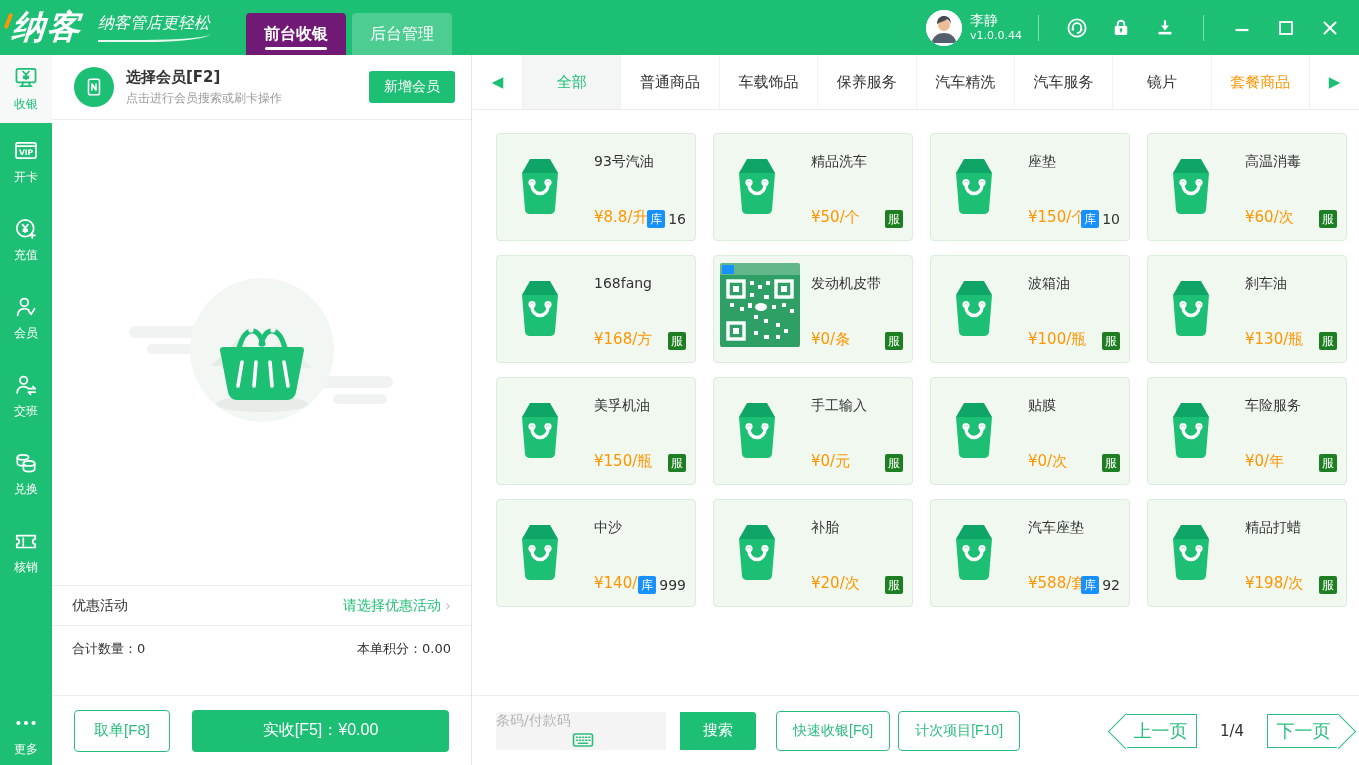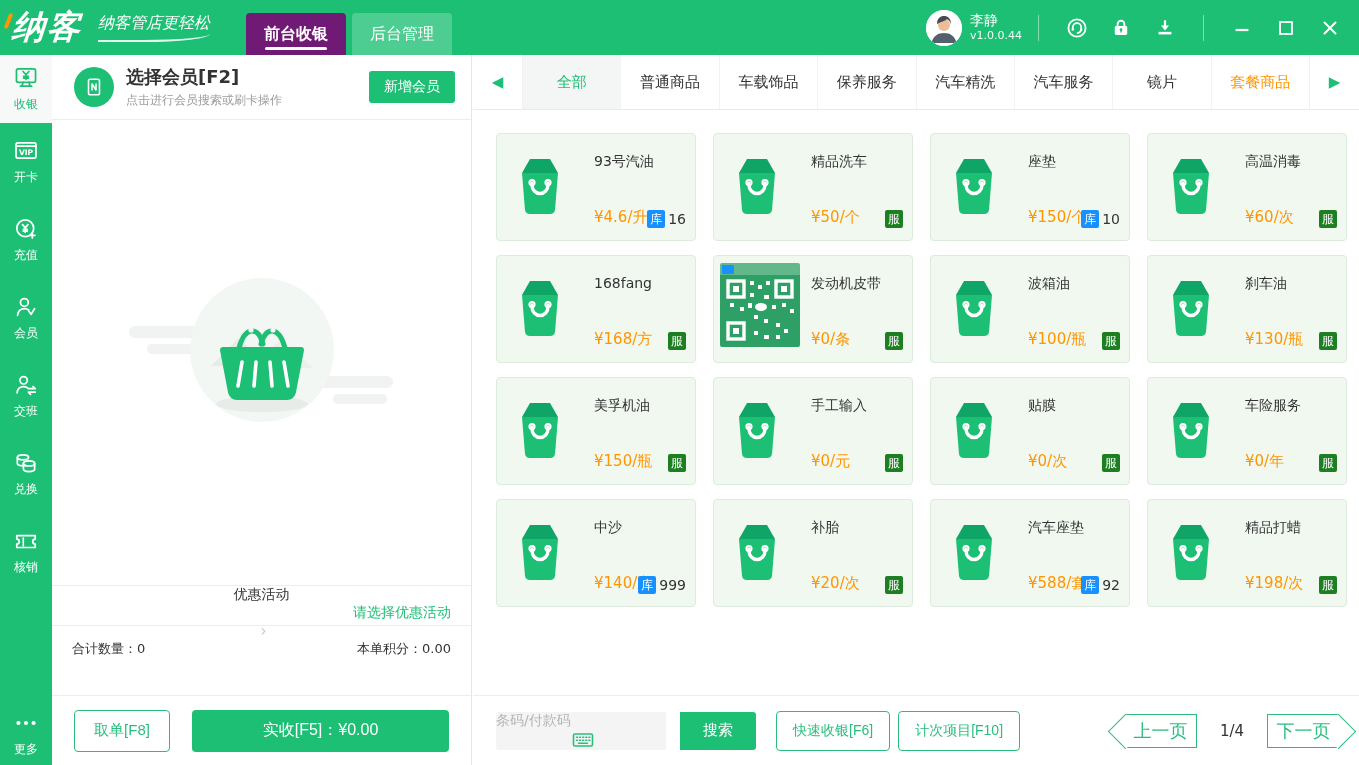--- a/index.html
+++ b/index.html
@@ -46,30 +46,30 @@
   .side-more { margin-top:auto; height:62px; }
 
   
   .left-panel { position:absolute; left:52px; top:55px; width:420px; height:710px;
     background:#fff; border-right:1px solid #e6e6e6; }
   .member-bar { height:65px; border-bottom:1px solid #ededed; display:flex;
     align-items:center; padding:0 16px 0 22px; cursor:pointer; }
   .member-ic { width:40px; height:40px; border-radius:50%; background:#1dbf74;
     display:flex; align-items:center; justify-content:center; flex:none; }
   .member-txt { margin-left:12px; }
-  .member-title { font-size:18px; font-weight:bold; color:#333; }
+  .member-title { font-size:15px; font-weight:bold; color:#333; }
   .member-sub { font-size:12px; color:#9b9b9b; margin-top:3px; }
   .btn-add-member { margin-left:auto; width:86px; height:32px; background:#1dbf74;
     color:#fff; font-size:14px; border:none; border-radius:3px; cursor:pointer; }
 
   .empty-area { position:absolute; left:0; top:66px; width:100%; height:464px;
     display:flex; align-items:center; justify-content:center; }
 
   .promo-row { position:absolute; left:0; bottom:140px; width:100%; height:40px;
-    border-top:1px solid #ededed; display:flex; align-items:center; padding:0 20px;flex-direction:column; }
+    border-top:1px solid #ededed; display:flex; align-items:center; padding:0 20px; }
   .promo-label { font-size:14px; color:#333; }
   .promo-link { margin-left:auto; font-size:14px; color:#1dbf74; cursor:pointer; }
   .promo-chev { color:#c6c6c6; font-size:15px; margin-left:4px; }
 
   .totals { position:absolute; left:0; bottom:70px; width:100%; height:70px;
     border-top:1px solid #ededed; padding:10px 20px 0; font-size:13px; color:#333; }
   .t-row { display:flex; justify-content:space-between; line-height:26px; }
   .t-orange { color:#ff9500; font-weight:bold; }
   .t-strong { color:#222; font-weight:bold; font-size:15px; }
 
@@ -360,21 +360,21 @@
       <div class="card">
     <svg class="p-bag" viewBox="0 0 52 60" width="52" height="60">
       <polygon points="16,3 36,3 44,17 8,17" fill="#0fa566"></polygon>
       <path d="M8 17h36l-3 37a5 5 0 0 1-5 4H16a5 5 0 0 1-5-4z" fill="#1dbf74"></path>
       <path d="M18 27v2a8 8.5 0 0 0 16 0v-2" fill="none" stroke="#fff" stroke-width="3.4" stroke-linecap="round"></path>
       <circle cx="18" cy="26.5" r="2.6" fill="none" stroke="#fff" stroke-width="2"></circle>
       <circle cx="34" cy="26.5" r="2.6" fill="none" stroke="#fff" stroke-width="2"></circle>
     </svg>
 
     <div class="p-name">93号汽油</div>
-    <div class="p-price">¥4.6/升</div>
+    <div class="p-price">¥8.8/升</div>
     <div class="p-badgebox">
       <span class="badge badge-stock">库</span>
       <span class="p-stock">16</span>
     </div>
   </div>
       <div class="card">
     <svg class="p-bag" viewBox="0 0 52 60" width="52" height="60">
       <polygon points="16,3 36,3 44,17 8,17" fill="#0fa566"></polygon>
       <path d="M8 17h36l-3 37a5 5 0 0 1-5 4H16a5 5 0 0 1-5-4z" fill="#1dbf74"></path>
       <path d="M18 27v2a8 8.5 0 0 0 16 0v-2" fill="none" stroke="#fff" stroke-width="3.4" stroke-linecap="round"></path>

